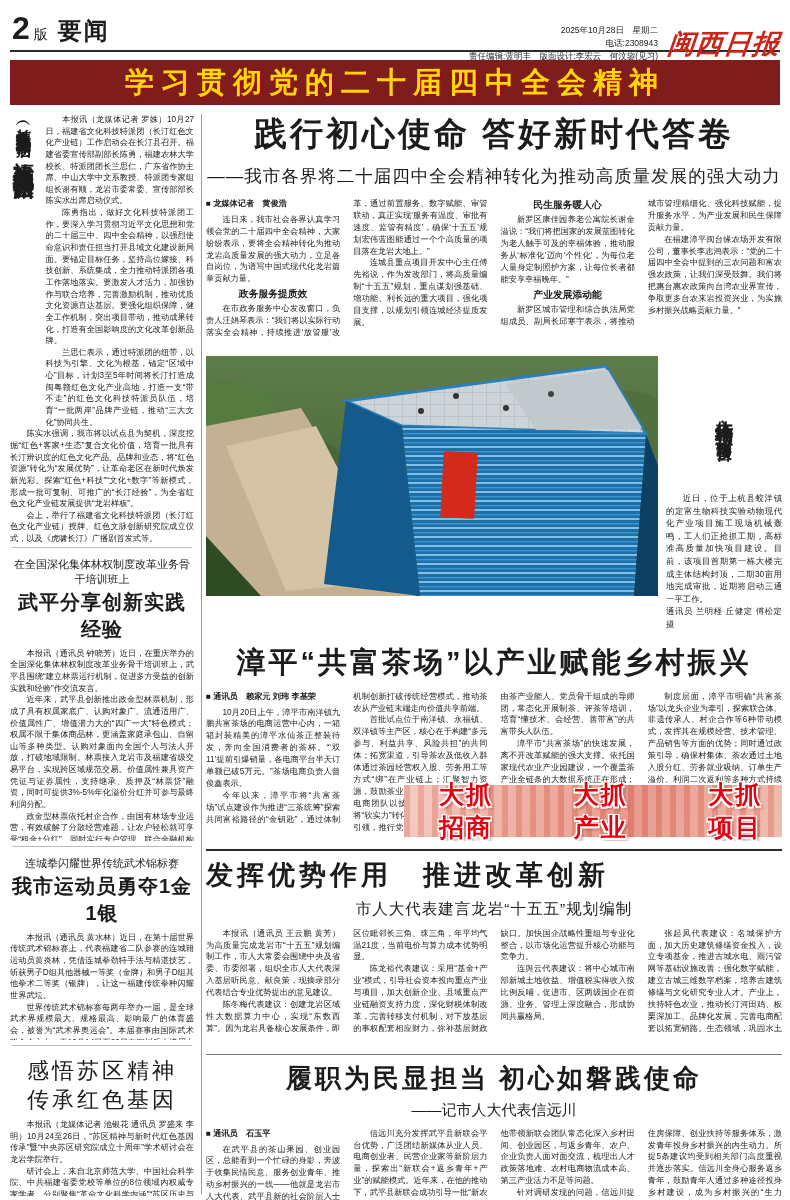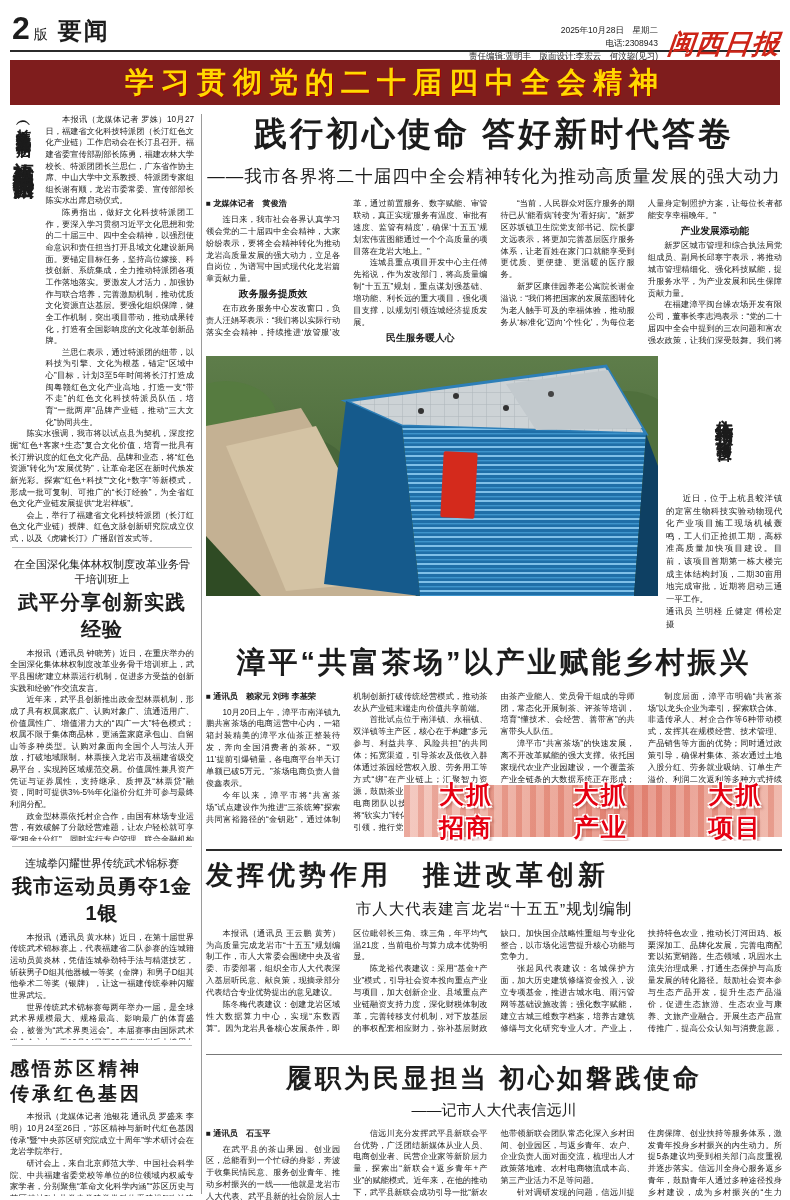--- a/index.html
+++ b/index.html
@@ -25,21 +25,21 @@
   .vrule{position:absolute;left:201px;top:114px;bottom:6px;width:1px;background:#9a9a9a;}
   .lc-divider{height:1px;background:#bbb;margin:5px 2px;}
   .vtitle{float:left;writing-mode:vertical-rl;height:308px;padding:2px 4px 0 2px;margin-right:6px;
           font-weight:900;line-height:1.12;}
   .vtitle .small{font-size:15px;letter-spacing:1px;}
   .vtitle .big{font-size:21px;padding-top:10px;letter-spacing:2px;}
   .body-txt{font-size:8.2px;line-height:1.42;text-align:justify;}
   .body-txt p{margin:0;text-indent:2em;}
   .lc-kicker{font-size:11px;text-align:center;line-height:1.35;margin:4px 0 2px;}
   .lc-head{font-size:20px;font-weight:900;text-align:center;letter-spacing:1px;margin:2px 0 5px;}
-  .lc-head2{font-size:19px;font-weight:700;letter-spacing:3px;line-height:1.3;margin:6px 0 5px;}
+  .lc-head2{font-size:22px;font-weight:400;text-align:center;letter-spacing:3px;line-height:1.3;margin:6px 0 5px;}
   .clamp{overflow:hidden;}
   
   .right-col{position:absolute;left:206px;right:8px;top:112px;}
   .lead-head{font-size:33px;font-weight:900;text-align:center;letter-spacing:3px;}
   .lead-sub{font-size:17.5px;font-weight:400;text-align:center;margin-top:7px;letter-spacing:1px;}
   .cols4{column-count:4;column-gap:13px;font-size:8.2px;line-height:1.45;text-align:justify;}
   .cols4 p{margin:0;text-indent:2em;}
   .cols4 .inhead{font-weight:bold;text-align:center;font-size:9.8px;margin:2px 0;text-indent:0;}
   .cols4 .byline{text-indent:0;font-weight:bold;margin-bottom:4px;}
   .lead-body{margin-top:10px;height:150px;overflow:hidden;}
@@ -159,21 +159,20 @@
 
     <div class="lead-head">践行初心使命  答好新时代答卷</div>
     <div class="lead-sub">——我市各界将二十届四中全会精神转化为推动高质量发展的强大动力</div>
     <div class="cols4 lead-body">
         <p class="byline">■ 龙媒体记者　黄俊浩</p>
         <p>连日来，我市社会各界认真学习领会党的二十届四中全会精神，大家纷纷表示，要将全会精神转化为推动龙岩高质量发展的强大动力，立足各自岗位，为谱写中国式现代化龙岩篇章贡献力量。</p>
         <div class="inhead">政务服务提质效</div>
         <p>在市政务服务中心发改窗口，负责人汪娟琴表示：“我们将以实际行动落实全会精神，持续推进‘放管服’改革，通过前置服务、数字赋能、审管联动，真正实现‘服务有温度、审批有速度、监管有精度’，确保‘十五五’规划宏伟蓝图能通过一个个高质量的项目落在龙岩大地上。”</p>
         <p>连城县重点项目开发中心主任傅先裕说，作为发改部门，将高质量编制“十五五”规划，重点谋划强基础、增功能、利长远的重大项目，强化项目支撑，以规划引领连城经济提质发展。</p>
         <div class="inhead">民生服务暖人心</div>
-        <p>“当前，人民群众对医疗服务的期待已从‘能看病’转变为‘看好病’。”新罗区苏坂镇卫生院党支部书记、院长廖文远表示，将更加完善基层医疗服务体系，让老百姓在家门口就能享受到更优质、更便捷、更温暖的医疗服务。</p>
         <p>新罗区康佳园养老公寓院长谢金溢说：“我们将把国家的发展蓝图转化为老人触手可及的幸福体验，推动服务从‘标准化’迈向‘个性化’，为每位老人量身定制照护方案，让每位长者都能安享幸福晚年。”</p>
         <div class="inhead">产业发展添动能</div>
         <p>新罗区城市管理和综合执法局党组成员、副局长邱寒宇表示，将推动城市管理精细化、强化科技赋能，提升服务水平，为产业发展和民生保障贡献力量。</p>
         <p>在福建漳平闽台缘农场开发有限公司，董事长李志鸿表示：“党的二十届四中全会中提到的三农问题和富农强农政策，让我们深受鼓舞。我们将把惠台惠农政策向台湾农业界宣传，争取更多台农来岩投资兴业，为实施乡村振兴战略贡献力量。”</p>
       </div>
 
     <div class="photo-row">
       <div class="photo-box">
         <svg width="452" height="240" viewBox="0 0 452 240">
           <defs>
@@ -244,20 +243,21 @@
     </div>
 
     <div class="hrule"></div>
 
     <div class="rd-head">发挥优势作用　推进改革创新</div>
     <div class="rd-sub">市人大代表建言龙岩“十五五”规划编制</div>
     <div class="cols4 rd-body">
         <p>本报讯（通讯员 王云鹏 黄芳）为高质量完成龙岩市“十五五”规划编制工作，市人大常委会围绕中央及省委、市委部署，组织全市人大代表深入基层听民意、献良策，现摘录部分代表结合专业优势提出的意见建议。</p>
         <p>陈冬梅代表建议：创建龙岩区域性大数据算力中心，实现“东数西算”。因为龙岩具备核心发展条件，即区位毗邻长三角、珠三角，年平均气温21度，当前电价与算力成本优势明显。</p>
         <p>陈龙裕代表建议：采用“基金+产业”模式，引导社会资本投向重点产业与项目，加大创新企业、县域重点产业链融资支持力度，深化财税体制改革，完善转移支付机制，对下放基层的事权配套相应财力，弥补基层财政缺口。加快国企战略性重组与专业化整合，以市场化运营提升核心功能与竞争力。</p>
+        <p>连舆云代表建议：将中心城市南部新城土地收益、增值税实得收入按比例反哺，促进市、区两级国企在资源、业务、管理上深度融合，形成协同共赢格局。</p>
         <p>张起凤代表建议：名城保护方面，加大历史建筑修缮资金投入，设立专项基金，推进古城水电、雨污管网等基础设施改善；强化数字赋能，建立古城三维数字档案，培养古建筑修缮与文化研究专业人才。产业上，扶持特色农业，推动长汀河田鸡、板栗深加工、品牌化发展，完善电商配套以拓宽销路。生态领域，巩固水土流失治理成果，打通生态保护与高质量发展的转化路径。鼓励社会资本参与生态产品开发，提升生态产品溢价，促进生态旅游、生态农业与康养、文旅产业融合。开展生态产品宣传推广，提高公众认知与消费意愿，同时建立质量追溯体系，保障产品安全。</p>
       </div>
 
     <div class="hrule thin"></div>
 
     <div class="xy-head">履职为民显担当  初心如磐践使命</div>
     <div class="xy-sub">——记市人大代表信远川</div>
     <div class="xy-bodywrap">
       <div class="cols4" style="height:136px;overflow:hidden;">
           <p class="byline">■ 通讯员　石玉平</p>

